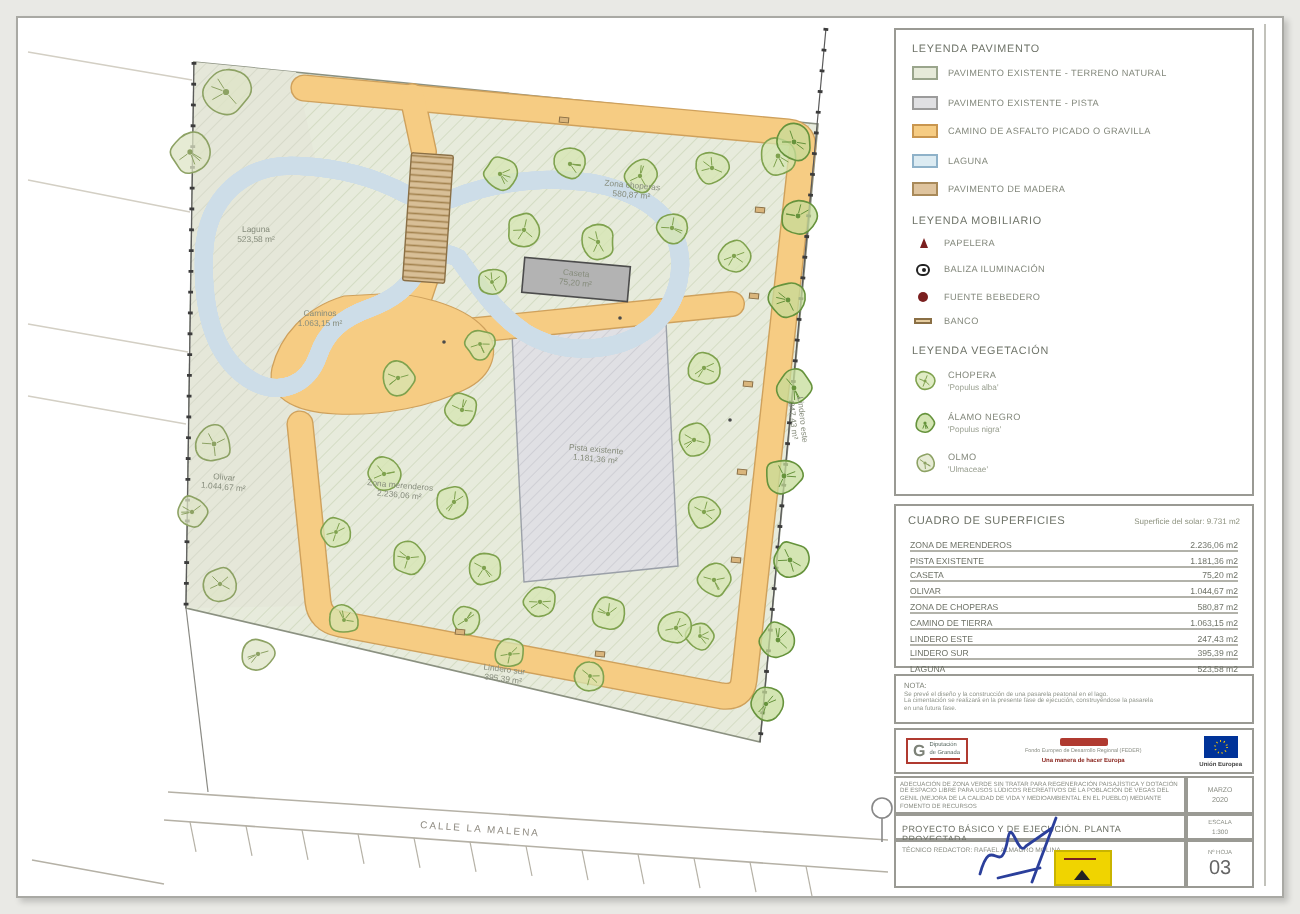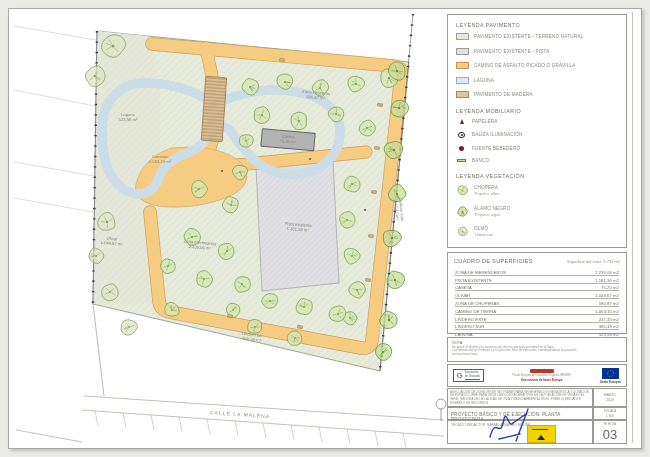--- a/index.html
+++ b/index.html
@@ -39,21 +39,21 @@
   .feder-2{font-size:3px;font-weight:bold;color:#8c2a23;}
   .ue{display:flex;flex-direction:column;align-items:center;gap:1px;}
   .ue-label{font-size:3px;font-weight:bold;color:#444;}
   
   .tb-desc{font-size:3.05px;color:#8a8d84;line-height:1.3;padding:1.5px 2px;text-transform:uppercase;}
   .tb-cell{display:flex;flex-direction:column;align-items:center;justify-content:center;gap:1px;}
   .tb-cell .a{font-size:3.4px;color:#8a8d84;}
   .tb-cell .b{font-size:3.6px;color:#8a8d84;}
   .tb-title{font-size:4.5px;color:#6e7267;padding:3.5px 3px;letter-spacing:.2px;}
   .tb-tec{font-size:3.3px;color:#8a8d84;padding:2px 3px;}
-  .hoja-v{font-size:13px;color:#666;}
+  .hoja-v{font-size:10px;color:#666;}
   .stamp{position:absolute;right:36px;top:3.5px;width:27px;height:16px;background:#f0d400;border:0.5px solid #c9b400;}
   .stamp .bar{position:absolute;left:4px;top:3px;width:16px;height:1.4px;background:#7a1f1f;}
   .stamp .trap{position:absolute;left:9px;bottom:2px;width:0;height:0;border-left:4px solid transparent;border-right:4px solid transparent;border-bottom:5px solid #222;}
   .sig{position:absolute;right:60px;top:-10px;overflow:visible;}
 </style>
 </head>
 <body>
 
 <div id="stage">
   <div class="sheet"></div>

